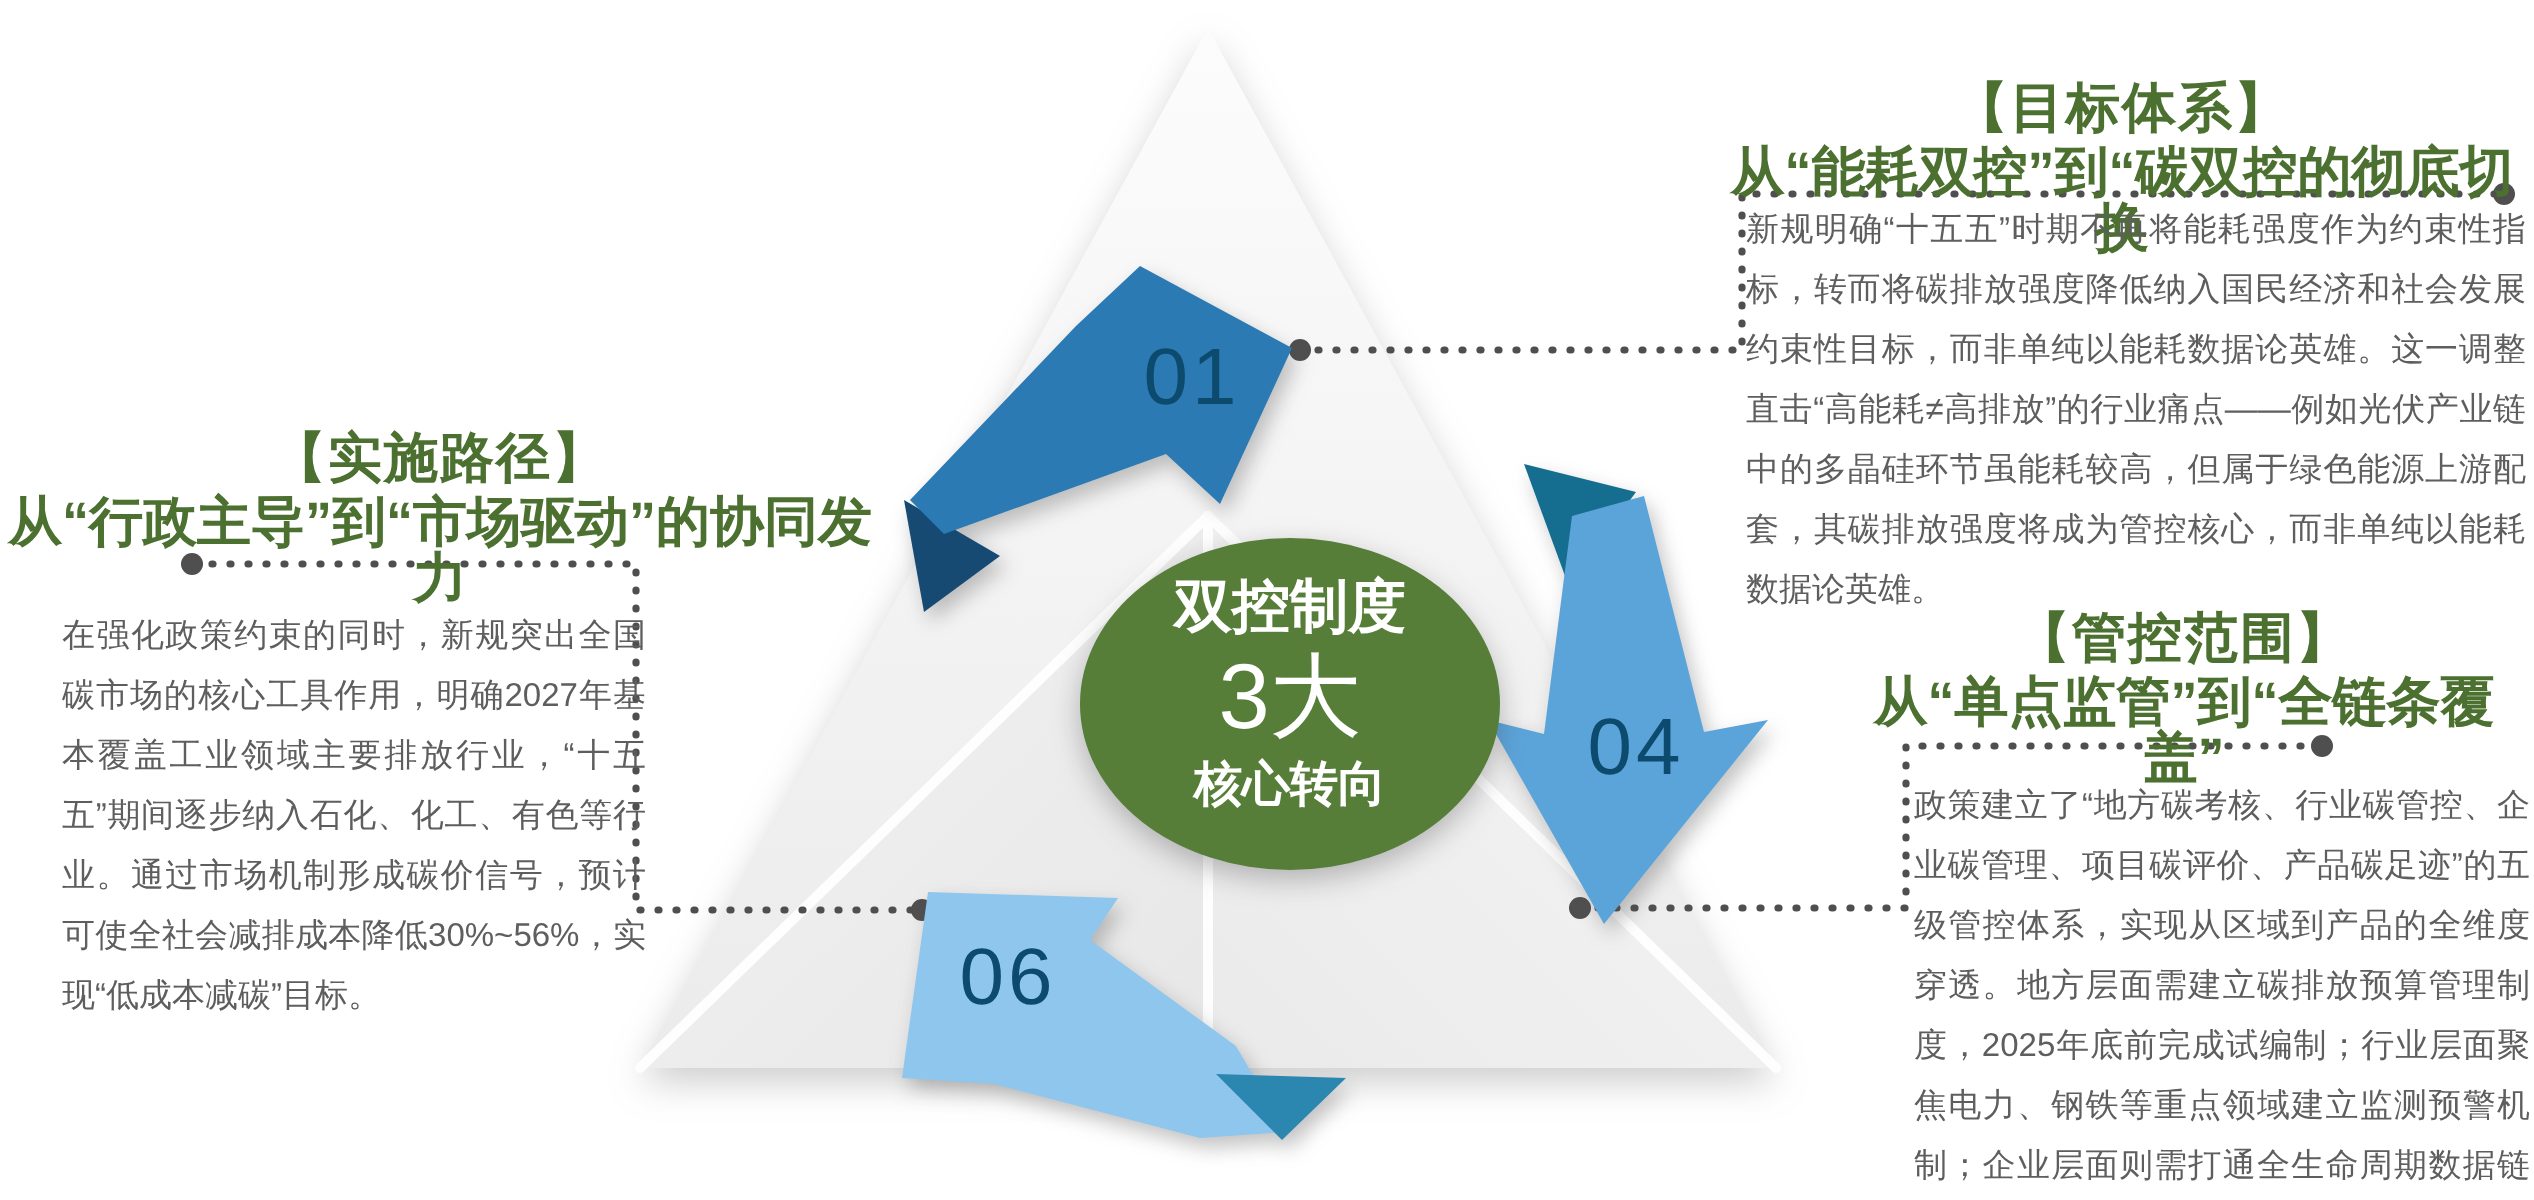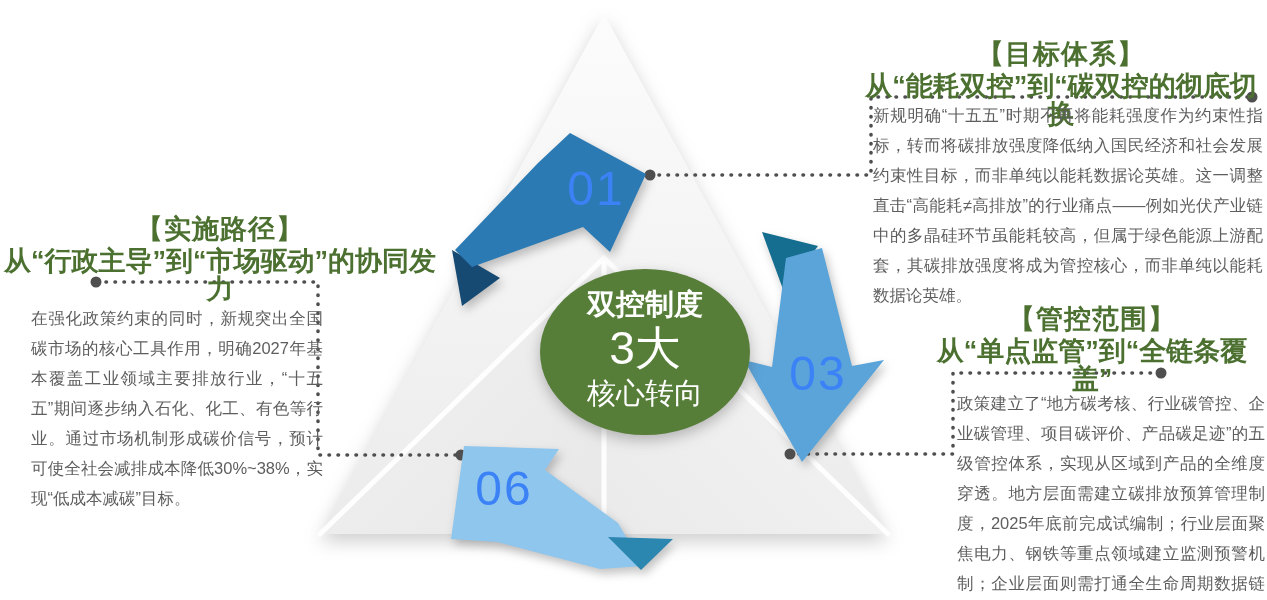--- a/index.html
+++ b/index.html
@@ -28,26 +28,26 @@
 
   #sec-path-header{left:4px;top:213px;width:432px;}
   #sec-path-body{left:31px;top:303px;width:292px;}
 
   
   .circle-text{
     position:absolute;left:545px;top:286px;width:200px;text-align:center;color:#ffffff;
   }
   .circle-text .l1{font-size:29px;font-weight:bold;line-height:36px;}
   .circle-text .l2{font-size:46px;font-weight:normal;line-height:52px;}
-  .circle-text .l3{font-size:29px;font-weight:normal;line-height:38px;}
+  .circle-text .l3{font-size:24px;font-weight:bold;line-height:38px;}
 
   
   .step-num{
-    position:absolute;width:90px;text-align:center;color:#3b82f6;
-    font-size:48px;line-height:46px;font-weight:400;letter-spacing:2px;
+    position:absolute;width:90px;text-align:center;color:#0c4a6e;
+    font-size:40px;line-height:46px;font-weight:400;letter-spacing:2px;
   }
   #num-01{left:551px;top:166px;}
   #num-02{left:773px;top:351px;}
   #num-03{left:459px;top:466px;}
 </style>
 </head>
 <body>
 
 <div class="stage">
 
@@ -114,34 +114,34 @@
     </g>
   </svg>
 
   <div class="circle-text">
     <div class="l1">双控制度</div>
     <div class="l2">3大</div>
     <div class="l3">核心转向</div>
   </div>
 
   <div class="step-num" id="num-01">01</div>
-  <div class="step-num" id="num-02">03</div>
+  <div class="step-num" id="num-02">04</div>
   <div class="step-num" id="num-03">06</div>
 
   <div class="section-header" id="sec-target-header">
     <div class="h1">【目标体系】</div>
     <div class="h2">从“能耗双控”到“碳双控的彻底切换</div>
   </div>
   <div class="section-body" id="sec-target-body">新规明确“十五五”时期不再将能耗强度作为约束性指标，转而将碳排放强度降低纳入国民经济和社会发展约束性目标，而非单纯以能耗数据论英雄。这一调整直击“高能耗≠高排放”的行业痛点——例如光伏产业链中的多晶硅环节虽能耗较高，但属于绿色能源上游配套，其碳排放强度将成为管控核心，而非单纯以能耗数据论英雄。</div>
 
   <div class="section-header" id="sec-scope-header">
     <div class="h1">【管控范围】</div>
     <div class="h2">从“单点监管”到“全链条覆盖”</div>
   </div>
   <div class="section-body" id="sec-scope-body">政策建立了“地方碳考核、行业碳管控、企业碳管理、项目碳评价、产品碳足迹”的五级管控体系，实现从区域到产品的全维度穿透。地方层面需建立碳排放预算管理制度，2025年底前完成试编制；行业层面聚焦电力、钢铁等重点领域建立监测预警机制；企业层面则需打通全生命周期数据链路。</div>
 
   <div class="section-header" id="sec-path-header">
     <div class="h1">【实施路径】</div>
     <div class="h2">从“行政主导”到“市场驱动”的协同发力</div>
   </div>
-  <div class="section-body" id="sec-path-body">在强化政策约束的同时，新规突出全国碳市场的核心工具作用，明确2027年基本覆盖工业领域主要排放行业，“十五五”期间逐步纳入石化、化工、有色等行业。通过市场机制形成碳价信号，预计可使全社会减排成本降低30%~38%，实现“低成本减碳”目标。</div>
+  <div class="section-body" id="sec-path-body">在强化政策约束的同时，新规突出全国碳市场的核心工具作用，明确2027年基本覆盖工业领域主要排放行业，“十五五”期间逐步纳入石化、化工、有色等行业。通过市场机制形成碳价信号，预计可使全社会减排成本降低30%~56%，实现“低成本减碳”目标。</div>
 
 </div>
 
 </body></html>

